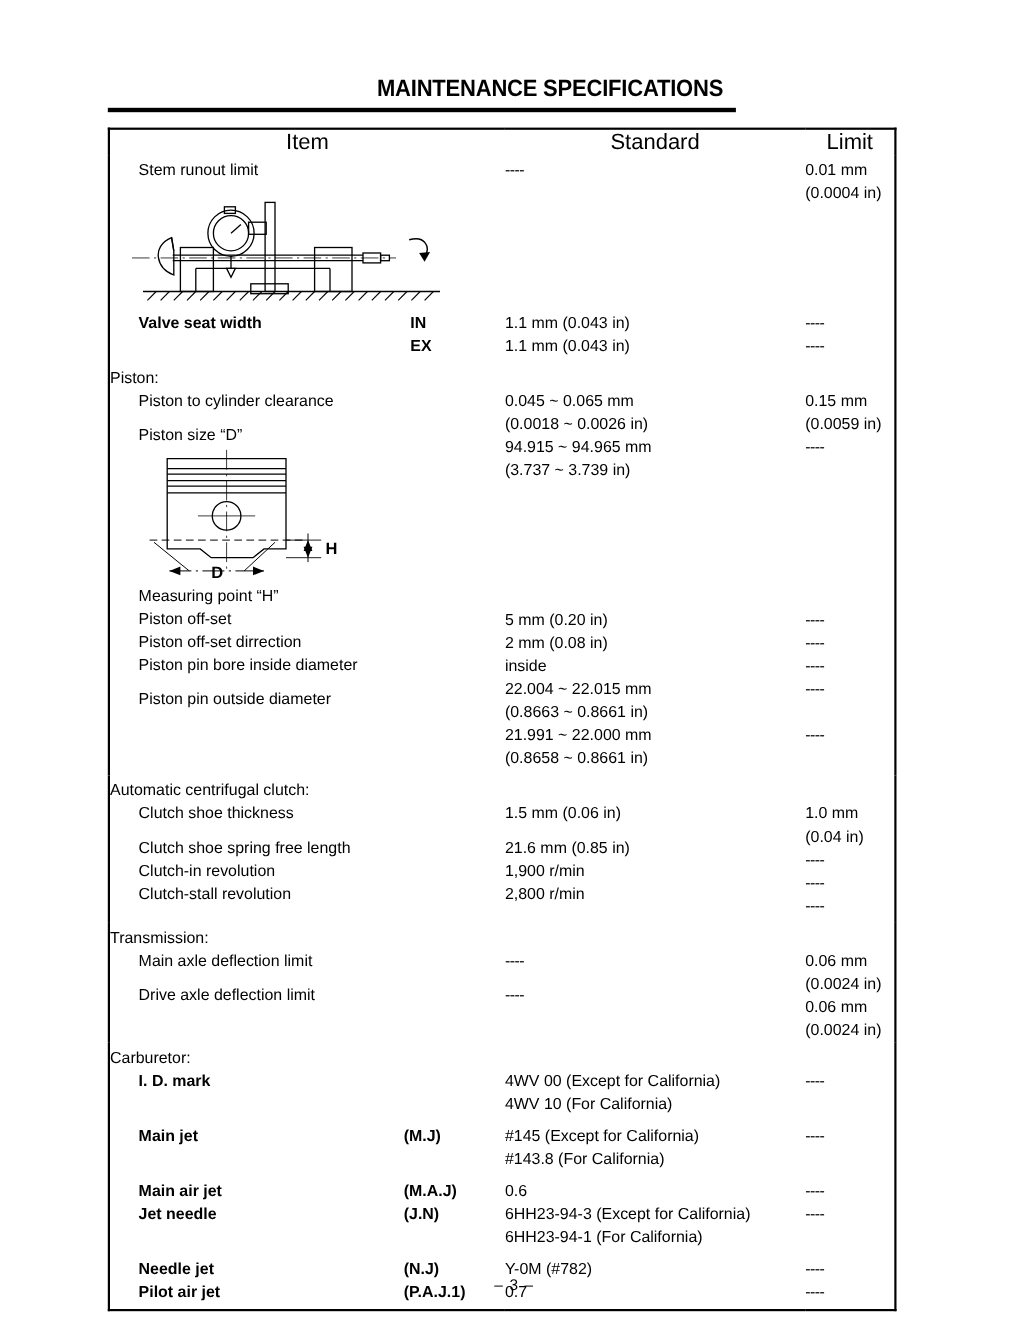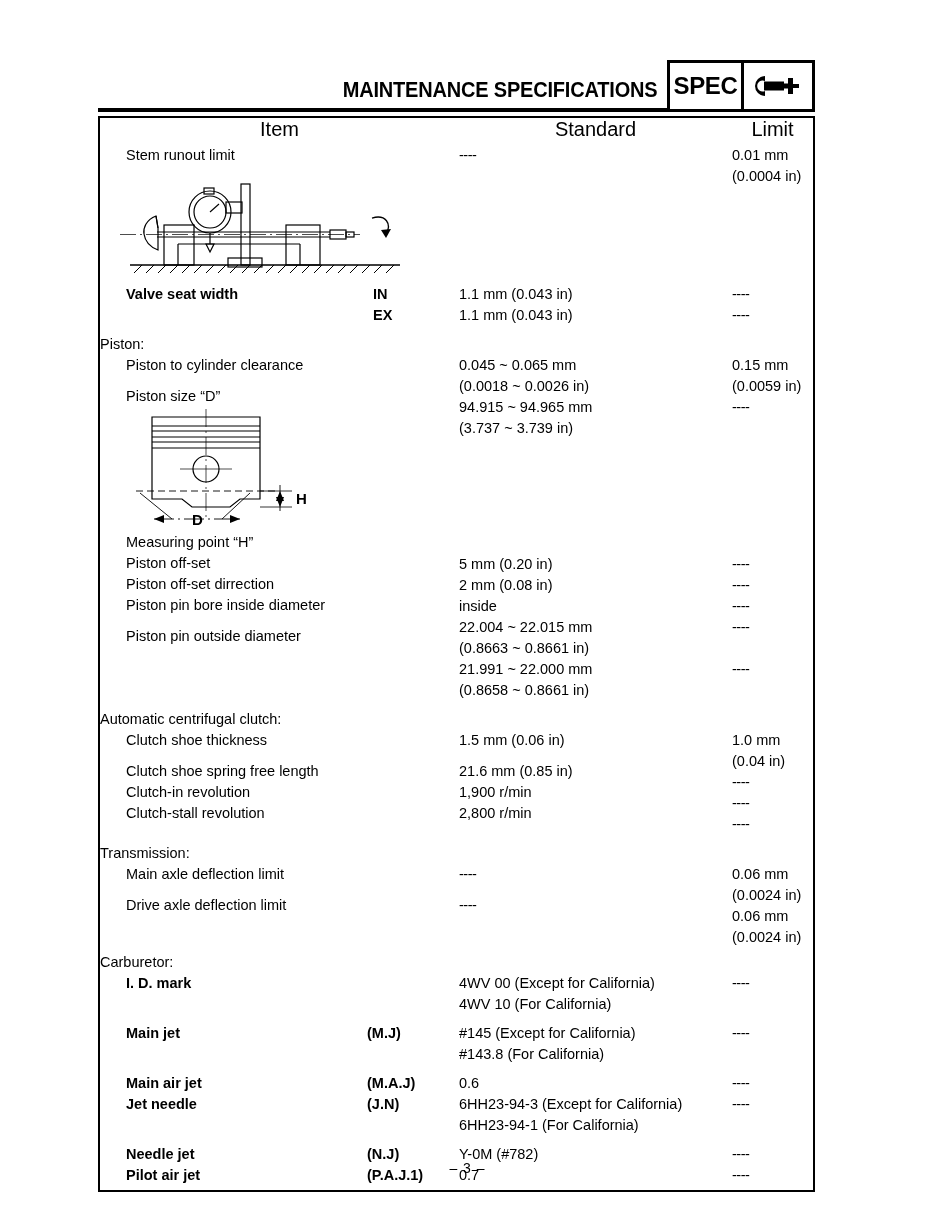--- a/index.html
+++ b/index.html
@@ -13,21 +13,21 @@
     position: relative;
     font-family: "Liberation Sans", sans-serif;
     color: #000000;
     overflow: hidden;
   }
 
   
   #header {
     position: absolute;
     left: 98px;
-    top: 60px;
+    top: 50px;
     width: 717px;
     height: 52px;
   }
   #header-title {
     position: absolute;
     right: 158px;
     bottom: 9px;
     font-size: 21.5px;
     font-weight: bold;
     letter-spacing: -0.2px;
@@ -158,32 +158,20 @@
     font-size: 14px;
     letter-spacing: 1px;
   }
 </style>
 </head>
 <body>
 
 <div id="header">
   <div id="header-title">MAINTENANCE SPECIFICATIONS</div>
   <div id="header-rule"></div>
-  <div id="spec-badge">
-    <div id="spec-badge-label">SPEC</div>
-    <div id="spec-badge-icon">
-      <svg width="46" height="26" viewBox="0 0 46 26">
-        <path d="M10 3 A10 10 0 1 0 10 23 L10 18 A5.5 5.5 0 1 1 10 8 Z" fill="#000"></path>
-        <rect x="9" y="8.5" width="20" height="9" fill="#000"></rect>
-        <rect x="28" y="10.5" width="10" height="5" fill="#000"></rect>
-        <rect x="33" y="5" width="5" height="16" fill="#000"></rect>
-        <rect x="37" y="11" width="7" height="4" fill="#000"></rect>
-      </svg>
-    </div>
-  </div>
 </div>
 
 <table id="spec-table">
   <colgroup>
     <col class="c-item">
       <col class="c-std">
       <col class="c-limit">
   </colgroup>
 
   <tbody>

